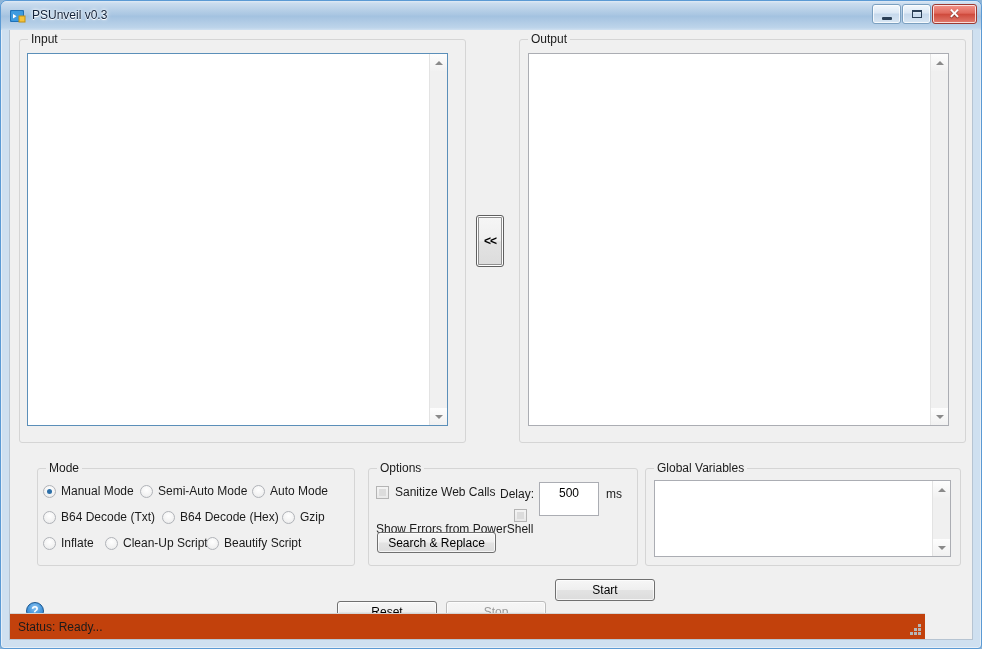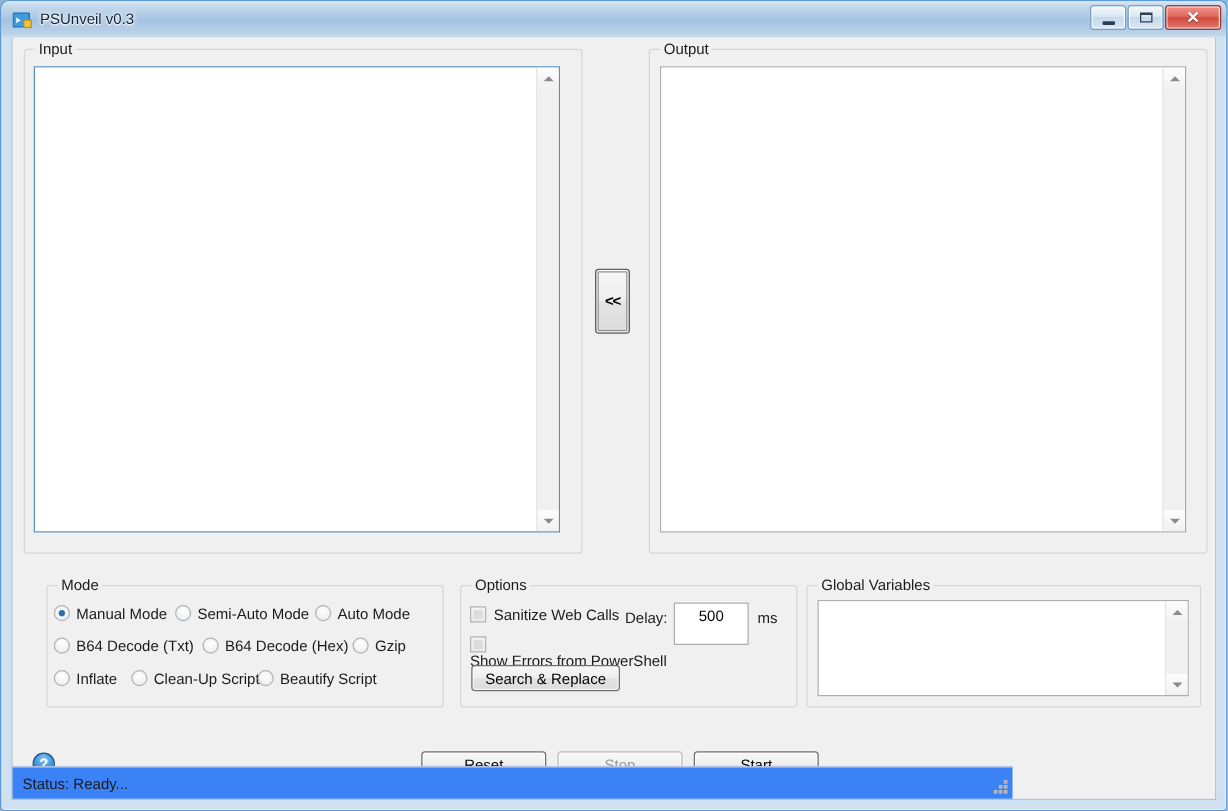--- a/index.html
+++ b/index.html
@@ -213,21 +213,21 @@
   }
   .btn.focusring {
     box-shadow: inset 0 0 0 1px #ffffff, inset 0 0 0 2px #8f8f8f;
     border-color: #606060;
   }
 
   
   .opt {
     position: absolute;
     display: flex;
-    align-items: flex-start;
+    align-items: flex-end;
     white-space: nowrap;
     font-size: 12px;
     color: #1b1b1b;
     cursor: default;
   }
   .radio {
     width: 13px; height: 13px;
     border-radius: 50%;
     box-sizing: border-box;
     border: 1px solid #b0b3b8;
@@ -277,22 +277,22 @@
     position: absolute;
     font-size: 12px;
     color: #1b1b1b;
     white-space: nowrap;
   }
 
   
   .statusbar {
     position: absolute;
     left: 0; bottom: 0;
-    width: 800px; height: 26px;
-    background: #3b82f6;
+    width: 915px; height: 26px;
+    background: #c2410c;
     border-top: 1px solid #d4d4d4;
     box-sizing: border-box;
   }
   .status-text {
     position: absolute;
     left: 8px; top: 6px;
     font-size: 12px;
     color: #1b1b1b;
   }
   .grip {
@@ -476,21 +476,21 @@
     <div class="help-icon" style="left:16px; top:572px;">
       <span>?</span>
     </div>
 
     <div class="btn" style="left:327px; top:571px; width:100px; height:22px;">
       <span>Reset</span>
     </div>
     <div class="btn disabled" style="left:436px; top:571px; width:100px; height:22px;">
       <span>Stop</span>
     </div>
-    <div class="btn" style="left:545px; top:571px; width:100px; height:22px;">
+    <div class="btn" style="left:545px; top:549px; width:100px; height:22px;">
       <span>Start</span>
     </div>
 
     <div class="statusbar">
       <span class="status-text">Status: Ready...</span>
       <span class="grip">
         <i style="left:9px; top:1px;"></i>
         <i style="left:5px; top:5px;"></i>
         <i style="left:9px; top:5px;"></i>
         <i style="left:1px; top:9px;"></i>

